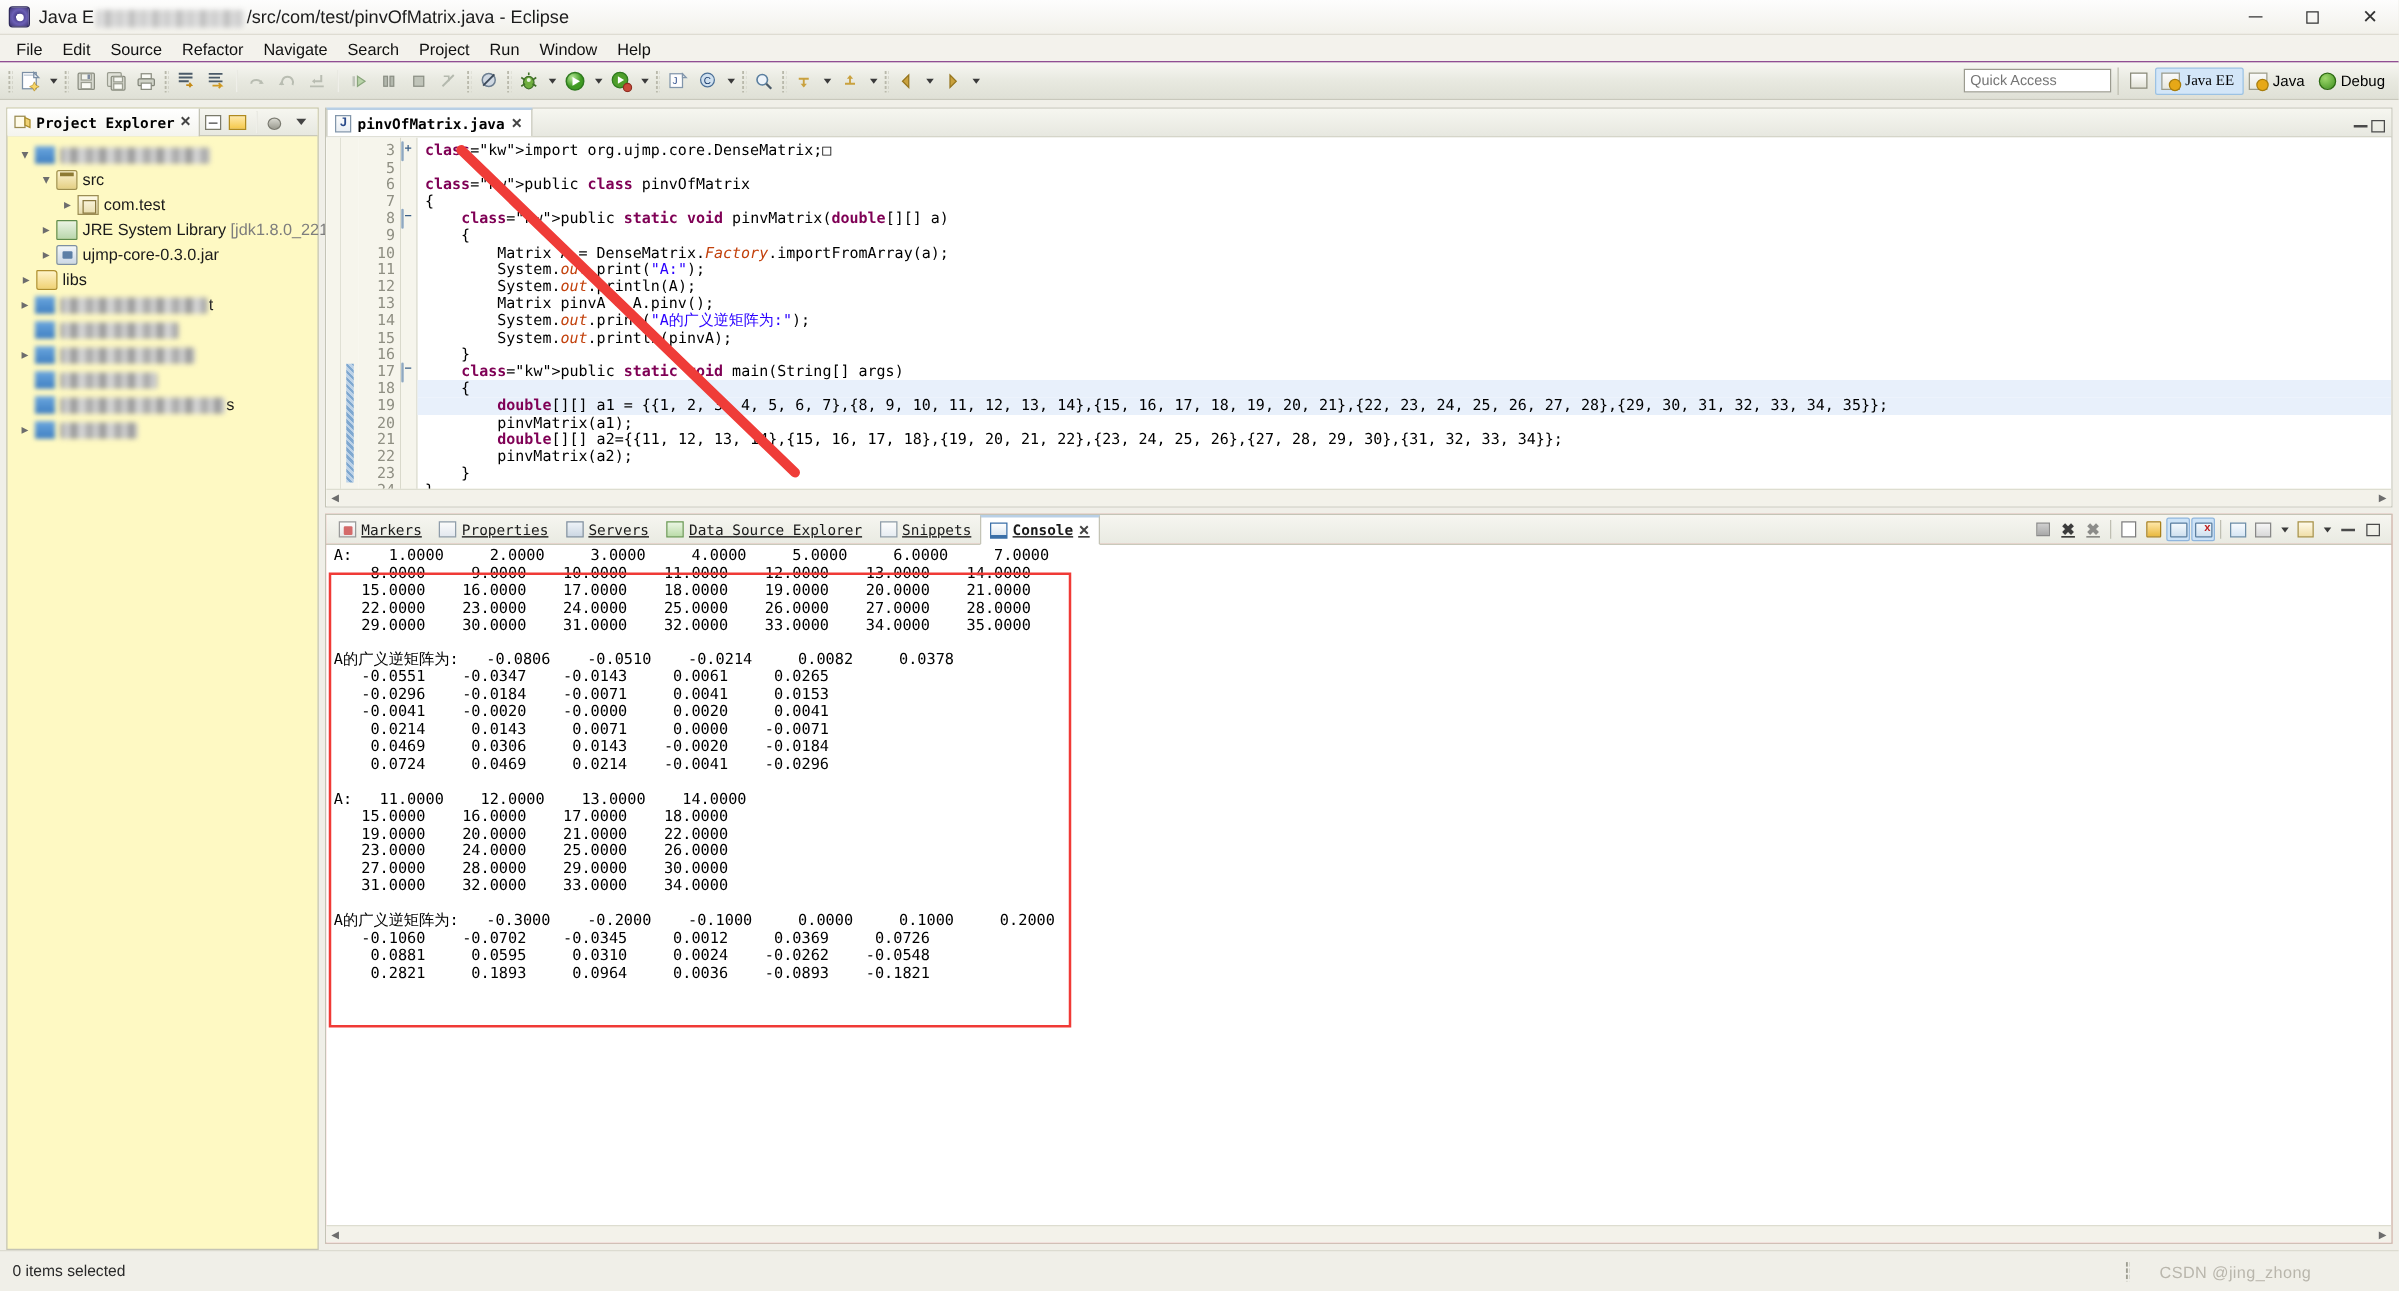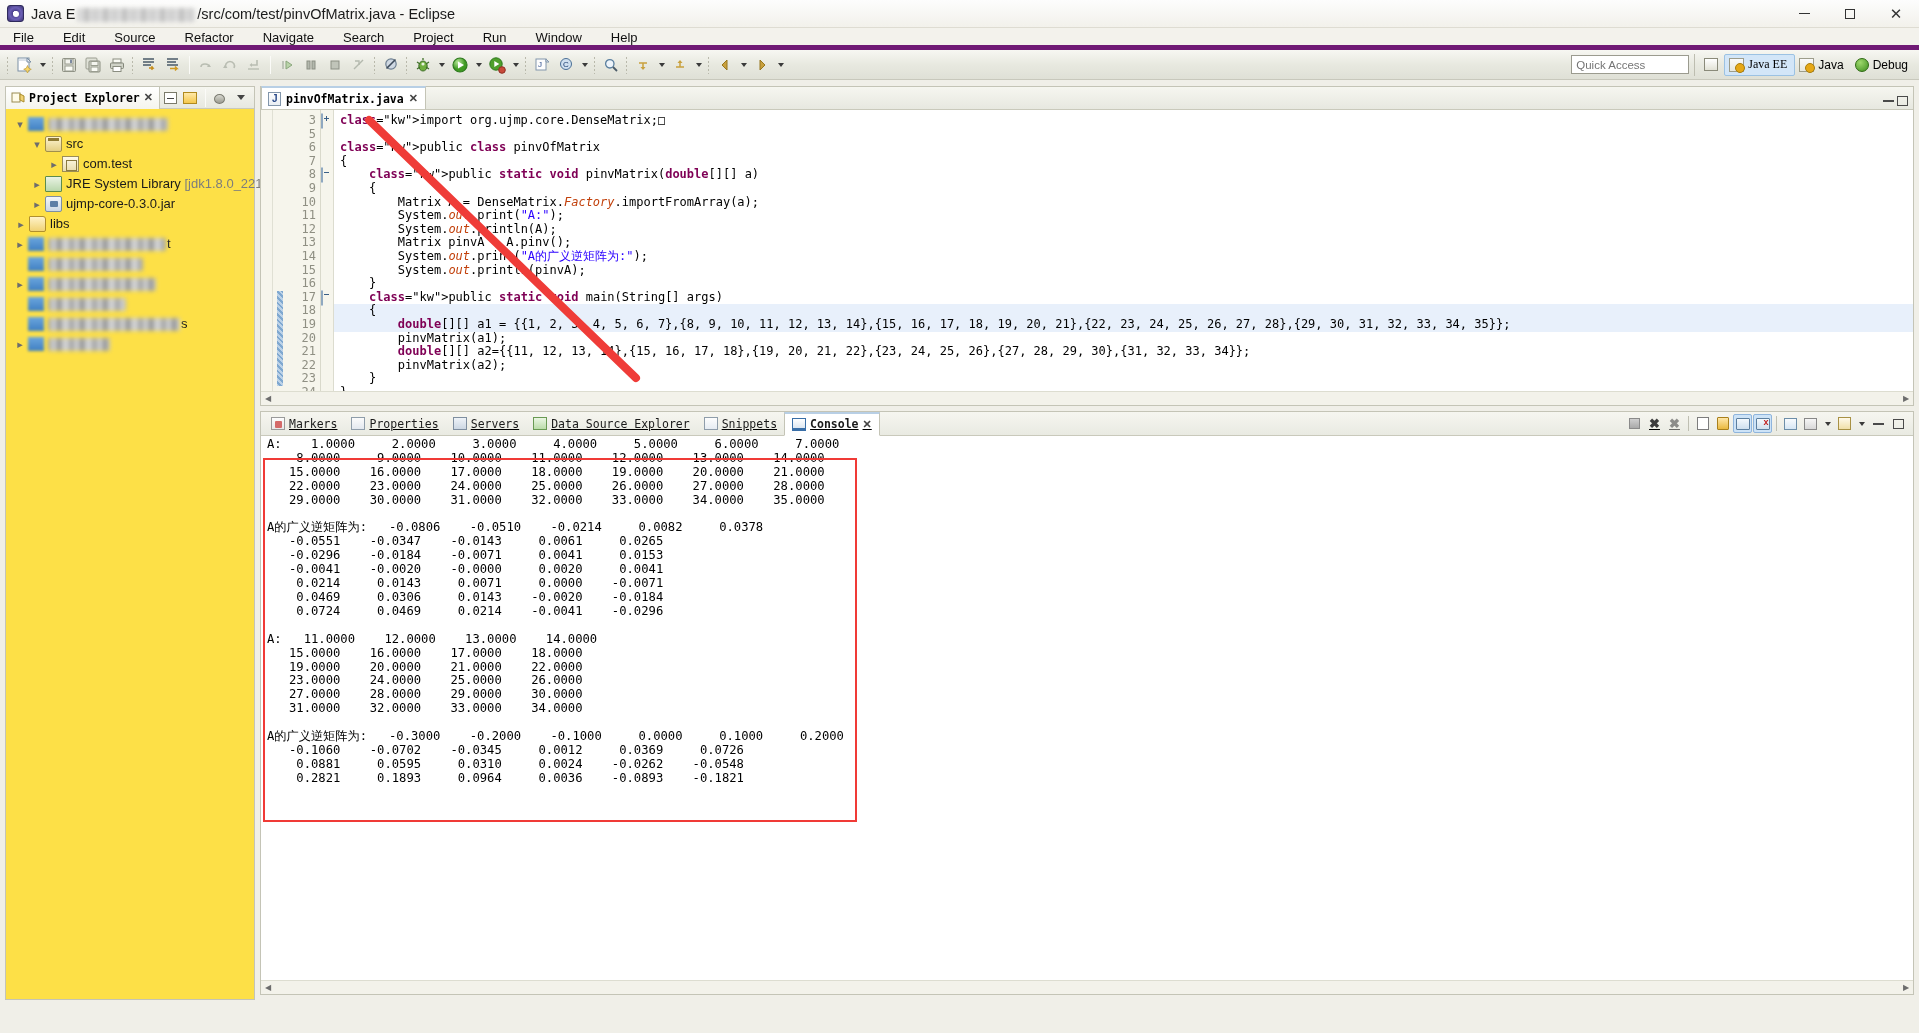--- a/index.html
+++ b/index.html
@@ -53,24 +53,23 @@
     font-size: 13px; color: #333;
   }
   .glyph-min { width: 11px; height: 1px; background: #333; }
   .glyph-max { width: 10px; height: 10px; border: 1px solid #333; }
   .glyph-close { font-size: 15px; line-height: 1; }
 
   
   .menubar {
     height: 22px;
     background: #f3f2ec;
-    display: flex; align-items: flex-start;
+    display: flex; align-items: flex-end;
     padding-left: 5px;
-    border-bottom: 5px solid #701a75;
-    gap: 13px;
+    border-bottom: 1px solid #701a75;
   }
   .menu-item {
     padding: 2px 8px;
     font-size: 13px;
     color: #101010;
     cursor: default;
   }
 
   
   .toolbar {
@@ -151,21 +150,21 @@
     position: absolute;
     top: 81px; left: 0; right: 0; bottom: 33px;
     background: #f0efe8;
   }
 
   
   .explorer {
     position: absolute;
     left: 5px; top: 5px;
     width: 250px; bottom: 0;
-    background: #fde047;
+    background: #fef9c3;
     border: 1px solid #c4c4b6;
   }
   .view-tabbar {
     height: 22px;
     background: linear-gradient(to bottom,#f6f6f0,#e7e8e0);
     display: flex; align-items: center;
     border-bottom: 1px solid #c9c9bb;
     position: relative;
   }
   .view-tab {
@@ -944,13 +943,18 @@
         <div class="redbox" style="left:2px; top:22px; width:594px; height:364px;"></div>
         <div class="hscroll">
           <div class="hs-btn">◀</div>
           <div class="hs-track"></div>
           <div class="hs-btn">▶</div>
         </div>
       </div>
     </div>
   </div>
 
+  <div class="statusbar">
+    <span class="status-text">0 items selected</span>
+    <span class="status-dots"></span>
+    <span class="watermark">CSDN @jing_zhong</span>
+  </div>
 </div>
 
 </body></html>

